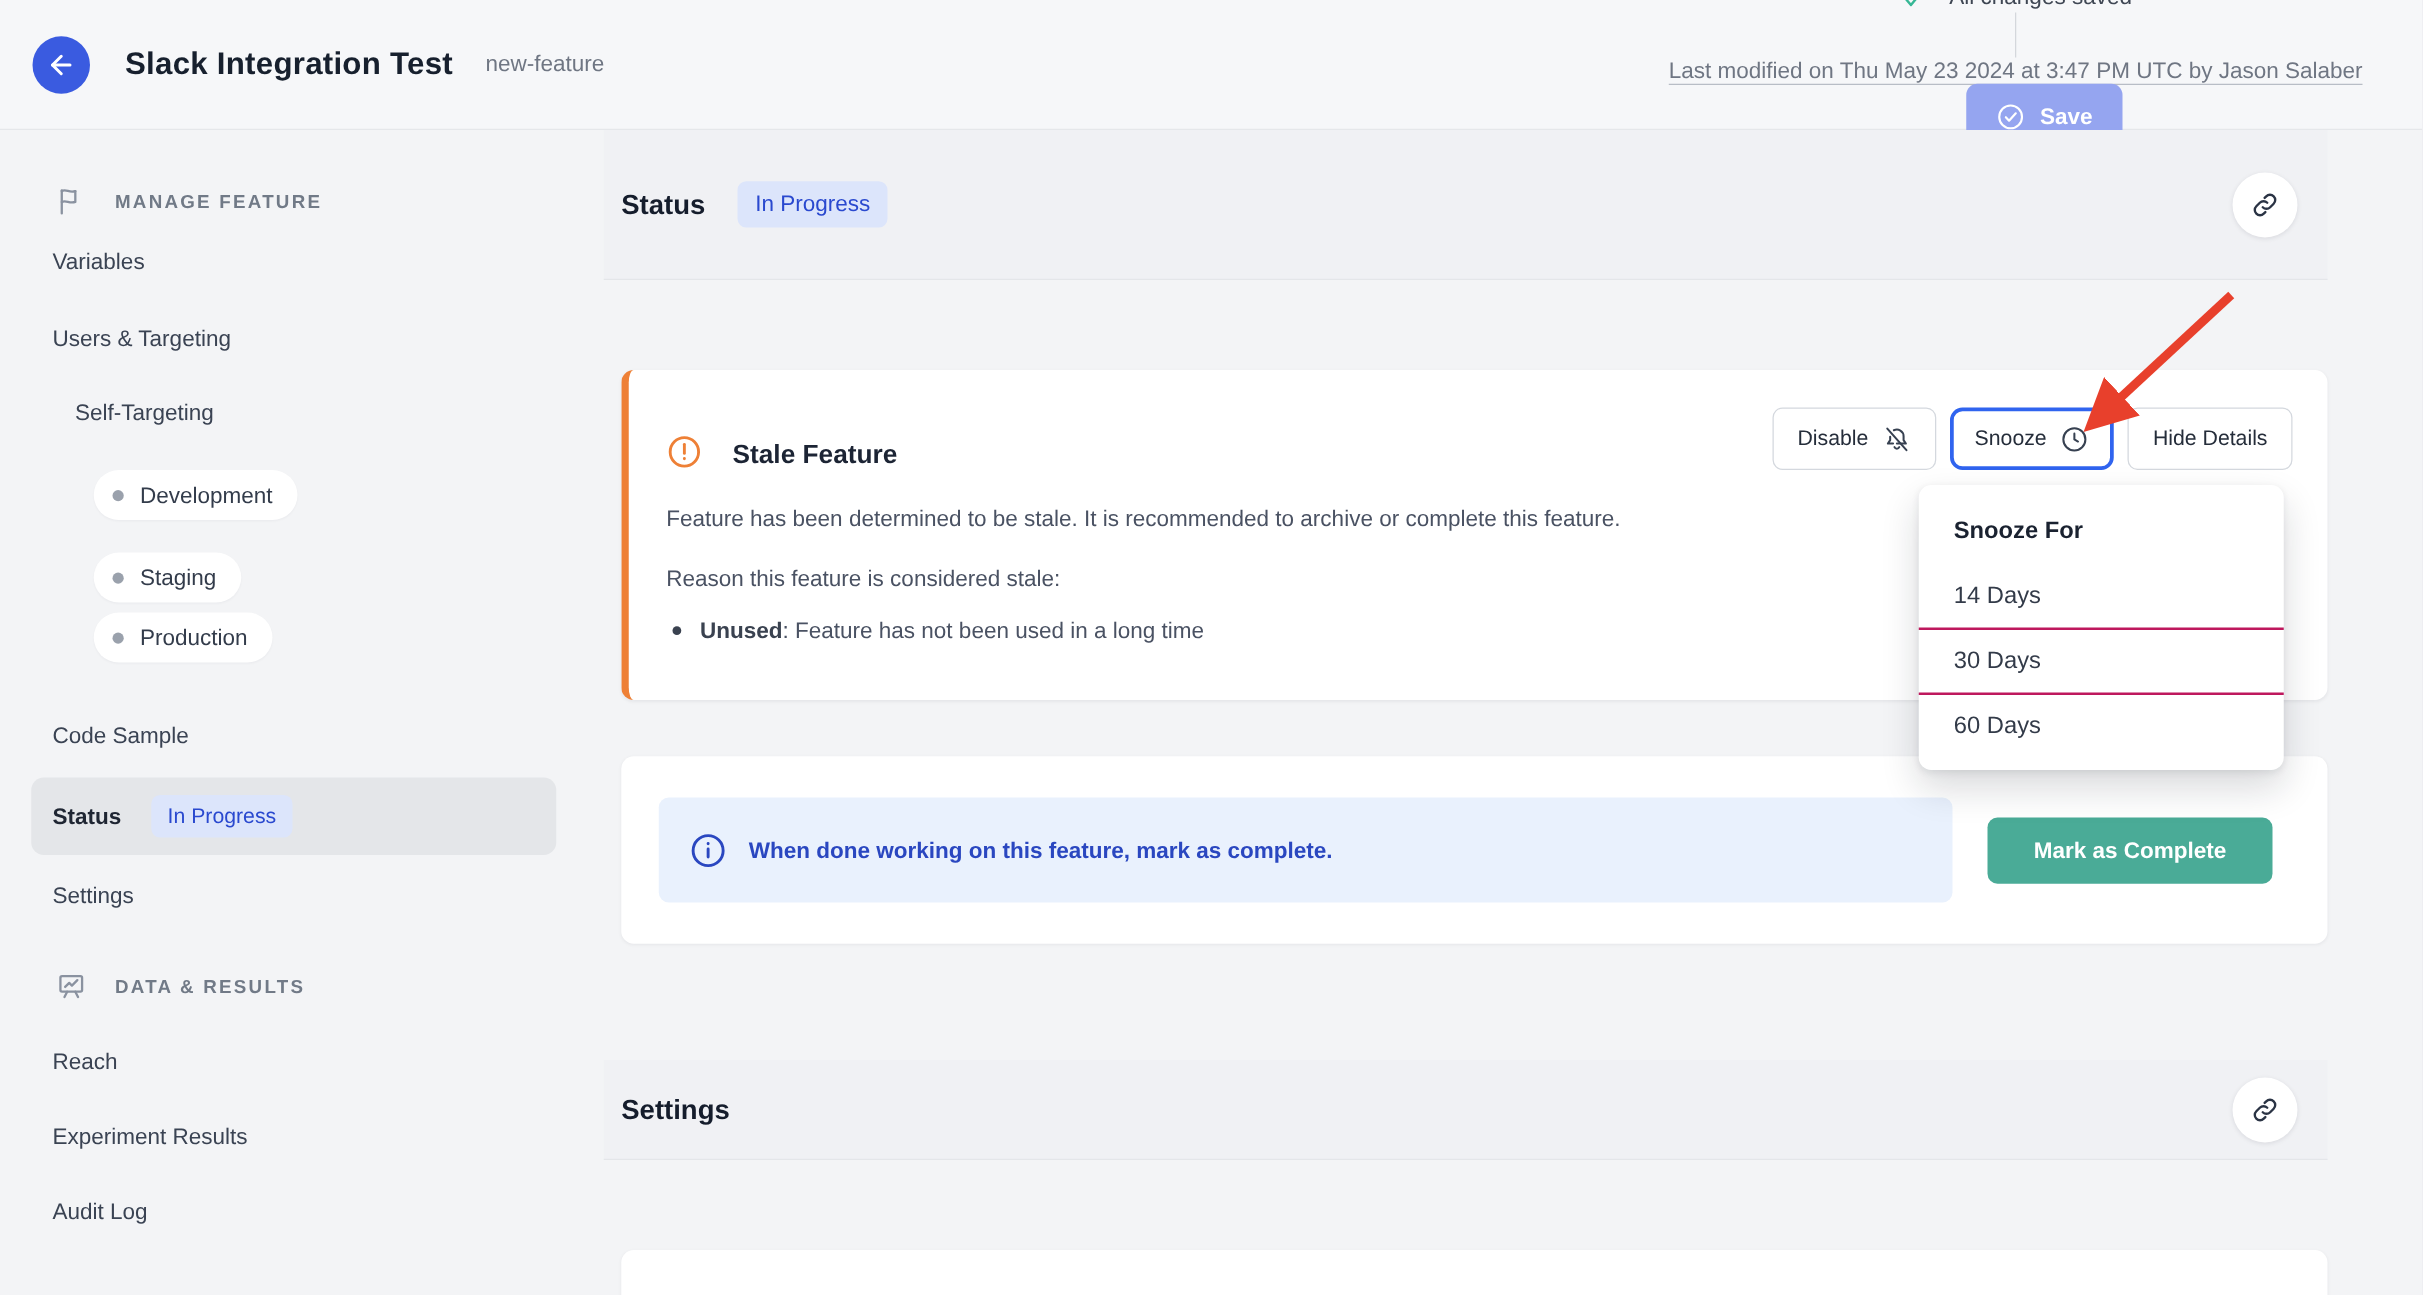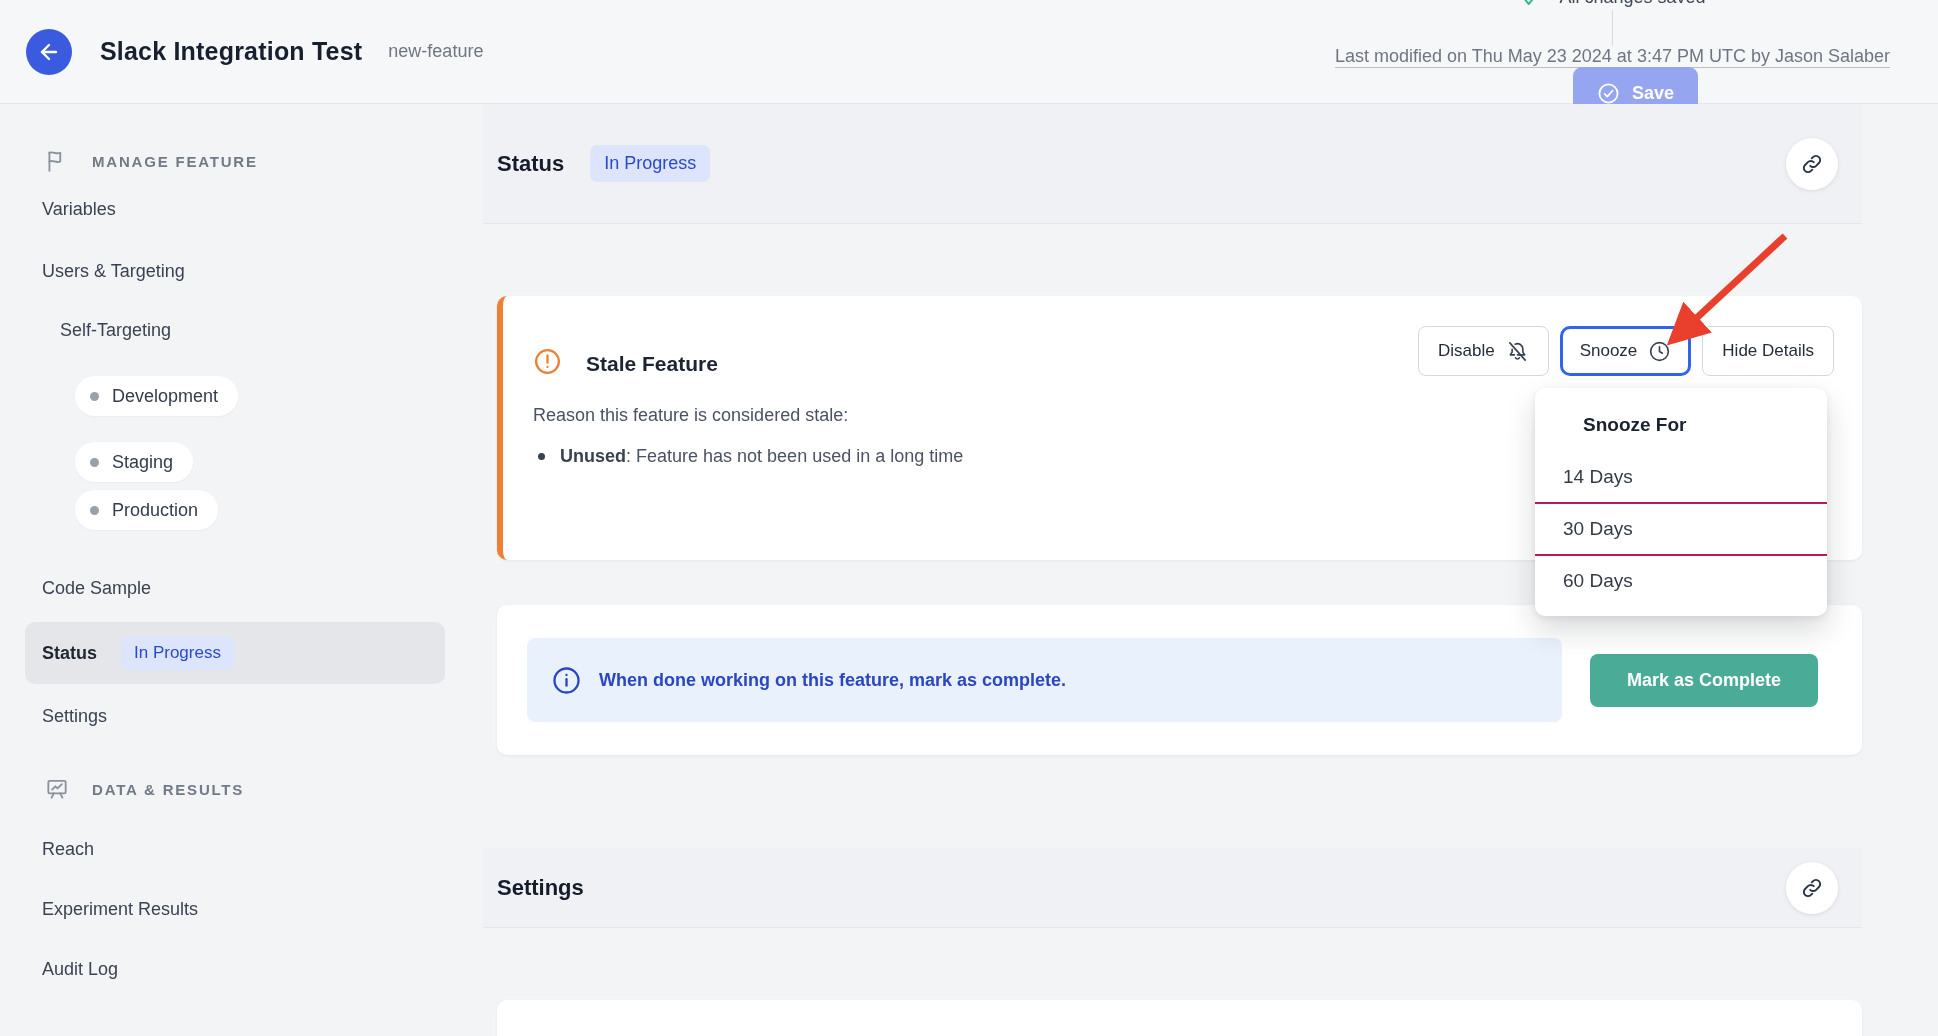--- a/index.html
+++ b/index.html
@@ -105,21 +105,21 @@
     background:#4aab97; color:#ffffff; font-size:18px; font-weight:700;
     cursor:pointer; font-family:inherit;
   }
   
   .dropdown {
     position:absolute; left:1052px; top:284px; width:292px;
     background:#ffffff; border-radius:10px; z-index:20;
     box-shadow:0 14px 30px rgba(16,24,40,.16), 0 2px 6px rgba(16,24,40,.08);
     padding:22px 0 10px;
   }
-  .dropdown-header { padding:4px 28px 16px; font-size:19px; font-weight:700; color:#1a2230;margin-left:20px; }
+  .dropdown-header { padding:4px 28px 16px; font-size:19px; font-weight:700; color:#1a2230; }
   .dropdown-opt { padding:14px 28px; font-size:19px; color:#333b49; cursor:pointer; }
   .dropdown-opt + .dropdown-opt { border-top:2px solid #be185d; }
   
   .anno-arrow { position:absolute; left:1150px; top:118px; z-index:30; pointer-events:none; }
   
   .bottom-card {
     position:absolute; left:14px; top:896px; width:1365px; height:130px;
     background:#ffffff; border-radius:10px; box-shadow:0 1px 3px rgba(16,24,40,.06);
   }
   svg { display:block; }
@@ -265,20 +265,21 @@
               </svg>
             </span>
           </button>
           <button class="btn-outline">
             <span>Hide Details</span>
           </button>
         </div>
       </div>
 
       <div class="stale-body">
+        <p>Feature has been determined to be stale. It is recommended to archive or complete this feature.</p>
         <p class="p2">Reason this feature is considered stale:</p>
         <div class="bullet-row">
           <span class="bullet-dot"></span>
           <span><span class="bold-term">Unused</span><span>: Feature has not been used in a long time</span></span>
         </div>
       </div>
     </section>
 
     <section class="banner-card">
       <div class="info-banner">

